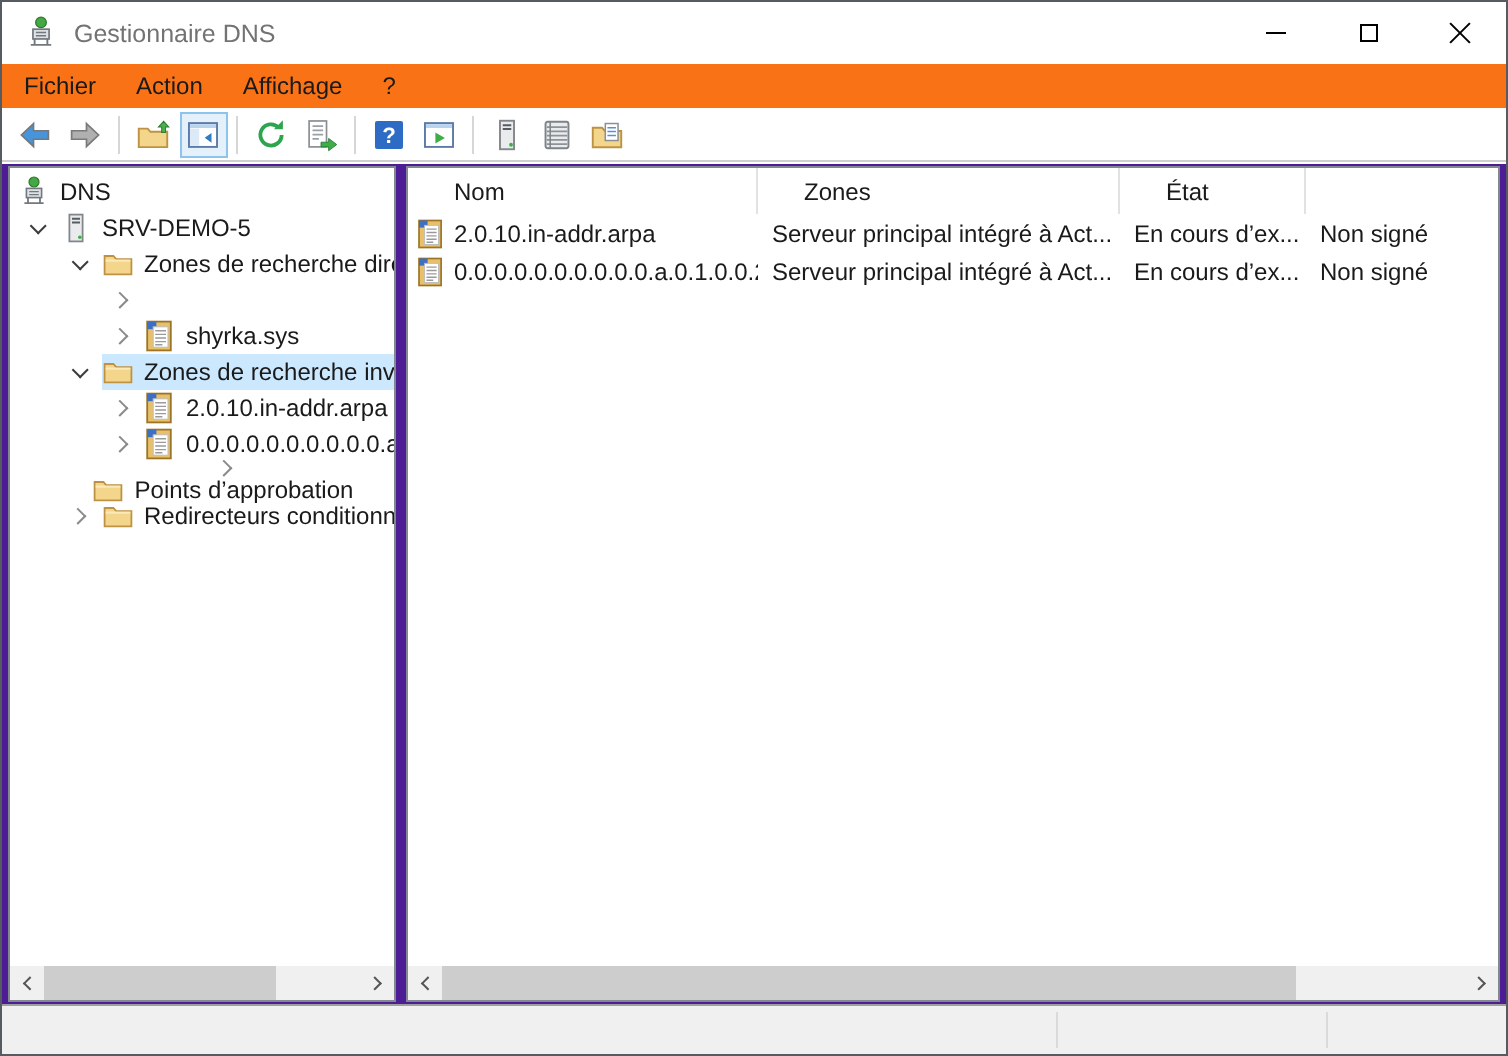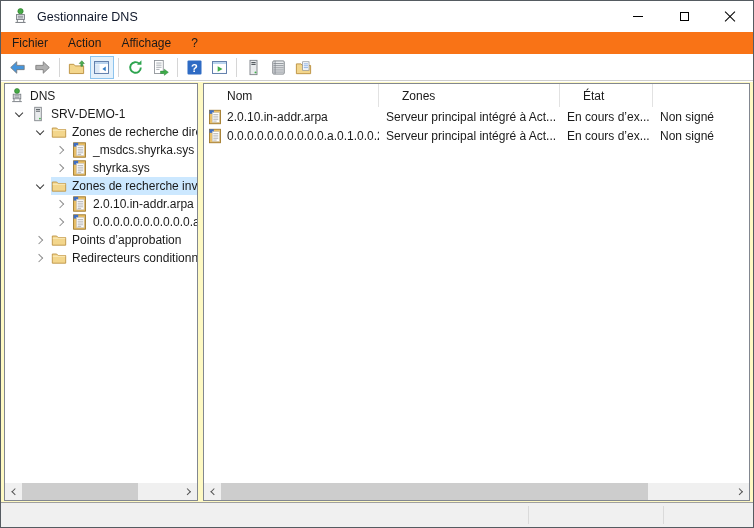--- a/index.html
+++ b/index.html
@@ -6,21 +6,21 @@
   *{box-sizing:border-box;}
   body{font-family:"Liberation Sans","DejaVu Sans",sans-serif;font-size:12px;color:#1a1a1a;
        -webkit-font-smoothing:antialiased;}
   .window{position:relative;width:754px;height:528px;background:#ffffff;
           border:1px solid #555b61;overflow:hidden;}
 
   
   .titlebar{position:absolute;top:0;left:0;right:0;height:31px;background:#ffffff;
             display:flex;align-items:center;padding-left:11px;}
   .titlebar .app-icon{width:17px;height:17px;margin-right:8px;flex:0 0 auto;}
-  .titlebar .title{font-size:12.5px;color:#0f172a;}
+  .titlebar .title{font-size:12.5px;color:#737373;}
   .winbtns{position:absolute;top:0;right:0;height:31px;display:flex;}
   .winbtn{width:46px;height:31px;display:flex;align-items:center;justify-content:center;position:relative;}
   .glyph-min{width:10px;height:1px;background:#000;display:block;}
   .glyph-max{width:9px;height:9px;border:1px solid #000;display:block;}
   .glyph-close{position:relative;width:12px;height:12px;display:block;}
   .glyph-close::before,.glyph-close::after{content:"";position:absolute;left:-1px;top:5.5px;
       width:14px;height:1px;background:#000;}
   .glyph-close::before{transform:rotate(45deg);}
   .glyph-close::after{transform:rotate(-45deg);}
 
@@ -32,21 +32,21 @@
   
   .toolbar{position:absolute;top:53px;left:0;right:0;height:27px;background:#ffffff;
            border-bottom:1px solid #cecece;display:flex;align-items:center;padding-left:4px;}
   .tbtn{width:24px;height:23px;display:flex;align-items:center;justify-content:center;
         border:1px solid transparent;margin:0 0.5px;}
   .tbtn.active{background:#e4f1fb;border:1px solid #8cc4ee;}
   .tbtn svg{width:17px;height:17px;display:block;}
   .tsep{width:1px;height:19px;background:#d6d6d6;margin:0 4px;flex:0 0 auto;}
 
   
-  .main{position:absolute;top:81px;left:0;right:0;bottom:25px;background:#fef9c3;}
+  .main{position:absolute;top:81px;left:0;right:0;bottom:25px;background:#4c1d95;}
   .panel{position:absolute;top:1px;bottom:1px;background:#fff;border:1px solid #828790;overflow:hidden;}
   .tree-panel{left:3px;width:194px;}
   .list-panel{left:202px;right:3px;}
 
   
   .tree{position:absolute;top:1px;left:0;right:0;bottom:18px;overflow:hidden;padding-top:2px;}
   .trow{height:18px;display:flex;align-items:center;white-space:nowrap;cursor:default;}
   .chevbox{width:21px;flex:0 0 auto;display:flex;align-items:center;justify-content:center;}
   .chev{display:inline-block;padding:2.6px;border:solid #8a8a8a;border-width:0 1.2px 1.2px 0;}
   .chev.right{transform:rotate(-45deg);margin-left:-2px;}
@@ -236,116 +236,105 @@
               <span class="chev down"></span>
             </span>
             <span class="hlwrap">
               <span class="icon">
                 <svg viewBox="0 0 16 16">
                   <rect x="4.7" y="1.3" width="6.6" height="13.4" fill="#e9ebed" stroke="#83878c" stroke-width="0.9"></rect>
                   <path d="M6 3.4h4M6 5.2h4" stroke="#565c62" stroke-width="1"></path>
                   <circle cx="9.9" cy="12.6" r="0.9" fill="#3fae49"></circle>
                 </svg>
               </span>
-              <span class="tlabel">SRV-DEMO-1</span>
+              <span class="tlabel">SRV-DEMO-5</span>
             </span>
           </div>
           <div class="trow" style="padding-left: 25px;">
             <span class="chevbox">
               <span class="chev down"></span>
             </span>
             <span class="hlwrap">
               <span class="icon">
                 <svg viewBox="0 0 16 16">
                   <path d="M1.3 4.0h4.4l1.4 1.6h7.6v7.6H1.3z" fill="#f3d68c" stroke="#bd9343" stroke-width="0.9"></path>
                   <path d="M1.8 6.3h12.4" stroke="#fbe9b8" stroke-width="1.1"></path>
                 </svg>
               </span>
               <span class="tlabel">Zones de recherche direc</span>
+            </span>
+          </div>
+          <div class="trow" style="padding-left: 46px;">
+            <span class="chevbox">
+              <span class="chev right"></span>
             </span>
           </div>
           <div class="trow" style="padding-left: 46px;">
             <span class="chevbox">
               <span class="chev right"></span>
             </span>
             <span class="hlwrap">
               <span class="icon">
                 <svg viewBox="0 0 16 16">
                   <rect x="1.6" y="0.8" width="11.8" height="14.4" fill="#e9c06a" stroke="#9c7425" stroke-width="0.9"></rect>
                   <rect x="1.6" y="0.8" width="4.6" height="3.8" fill="#3f6fc4"></rect>
                   <rect x="4.6" y="3.4" width="7.4" height="10.2" fill="#ffffff" stroke="#bcbcbc" stroke-width="0.5"></rect>
                   <path d="M5.6 5.4h5.4M5.6 7.2h5.4M5.6 9h5.4M5.6 10.8h5.4M5.6 12.4h3.6" stroke="#9a9a9a" stroke-width="0.7"></path>
                 </svg>
               </span>
-              <span class="tlabel">_msdcs.shyrka.sys</span>
+              <span class="tlabel">shyrka.sys</span>
+            </span>
+          </div>
+          <div class="trow" style="padding-left: 25px;">
+            <span class="chevbox">
+              <span class="chev down"></span>
+            </span>
+            <span class="hlwrap sel">
+              <span class="icon">
+                <svg viewBox="0 0 16 16">
+                  <path d="M1.3 4.0h4.4l1.4 1.6h7.6v7.6H1.3z" fill="#f3d68c" stroke="#bd9343" stroke-width="0.9"></path>
+                  <path d="M1.8 6.3h12.4" stroke="#fbe9b8" stroke-width="1.1"></path>
+                </svg>
+              </span>
+              <span class="tlabel">Zones de recherche inver</span>
             </span>
           </div>
           <div class="trow" style="padding-left: 46px;">
             <span class="chevbox">
               <span class="chev right"></span>
             </span>
             <span class="hlwrap">
               <span class="icon">
                 <svg viewBox="0 0 16 16">
                   <rect x="1.6" y="0.8" width="11.8" height="14.4" fill="#e9c06a" stroke="#9c7425" stroke-width="0.9"></rect>
                   <rect x="1.6" y="0.8" width="4.6" height="3.8" fill="#3f6fc4"></rect>
                   <rect x="4.6" y="3.4" width="7.4" height="10.2" fill="#ffffff" stroke="#bcbcbc" stroke-width="0.5"></rect>
                   <path d="M5.6 5.4h5.4M5.6 7.2h5.4M5.6 9h5.4M5.6 10.8h5.4M5.6 12.4h3.6" stroke="#9a9a9a" stroke-width="0.7"></path>
                 </svg>
               </span>
-              <span class="tlabel">shyrka.sys</span>
-            </span>
-          </div>
-          <div class="trow" style="padding-left: 25px;">
-            <span class="chevbox">
-              <span class="chev down"></span>
-            </span>
-            <span class="hlwrap sel">
-              <span class="icon">
-                <svg viewBox="0 0 16 16">
-                  <path d="M1.3 4.0h4.4l1.4 1.6h7.6v7.6H1.3z" fill="#f3d68c" stroke="#bd9343" stroke-width="0.9"></path>
-                  <path d="M1.8 6.3h12.4" stroke="#fbe9b8" stroke-width="1.1"></path>
-                </svg>
-              </span>
-              <span class="tlabel">Zones de recherche inver</span>
+              <span class="tlabel">2.0.10.in-addr.arpa</span>
             </span>
           </div>
           <div class="trow" style="padding-left: 46px;">
             <span class="chevbox">
               <span class="chev right"></span>
             </span>
             <span class="hlwrap">
               <span class="icon">
                 <svg viewBox="0 0 16 16">
                   <rect x="1.6" y="0.8" width="11.8" height="14.4" fill="#e9c06a" stroke="#9c7425" stroke-width="0.9"></rect>
                   <rect x="1.6" y="0.8" width="4.6" height="3.8" fill="#3f6fc4"></rect>
                   <rect x="4.6" y="3.4" width="7.4" height="10.2" fill="#ffffff" stroke="#bcbcbc" stroke-width="0.5"></rect>
                   <path d="M5.6 5.4h5.4M5.6 7.2h5.4M5.6 9h5.4M5.6 10.8h5.4M5.6 12.4h3.6" stroke="#9a9a9a" stroke-width="0.7"></path>
                 </svg>
               </span>
-              <span class="tlabel">2.0.10.in-addr.arpa</span>
-            </span>
-          </div>
-          <div class="trow" style="padding-left: 46px;">
-            <span class="chevbox">
-              <span class="chev right"></span>
-            </span>
-            <span class="hlwrap">
-              <span class="icon">
-                <svg viewBox="0 0 16 16">
-                  <rect x="1.6" y="0.8" width="11.8" height="14.4" fill="#e9c06a" stroke="#9c7425" stroke-width="0.9"></rect>
-                  <rect x="1.6" y="0.8" width="4.6" height="3.8" fill="#3f6fc4"></rect>
-                  <rect x="4.6" y="3.4" width="7.4" height="10.2" fill="#ffffff" stroke="#bcbcbc" stroke-width="0.5"></rect>
-                  <path d="M5.6 5.4h5.4M5.6 7.2h5.4M5.6 9h5.4M5.6 10.8h5.4M5.6 12.4h3.6" stroke="#9a9a9a" stroke-width="0.7"></path>
-                </svg>
-              </span>
               <span class="tlabel">0.0.0.0.0.0.0.0.0.0.a.0.1</span>
             </span>
           </div>
-          <div class="trow" style="padding-left: 25px;">
+          <div class="trow" style="padding-left: 25px; flex-direction: column;">
             <span class="chevbox">
               <span class="chev right"></span>
             </span>
             <span class="hlwrap">
               <span class="icon">
                 <svg viewBox="0 0 16 16">
                   <path d="M1.3 4.0h4.4l1.4 1.6h7.6v7.6H1.3z" fill="#f3d68c" stroke="#bd9343" stroke-width="0.9"></path>
                   <path d="M1.8 6.3h12.4" stroke="#fbe9b8" stroke-width="1.1"></path>
                 </svg>
               </span>

